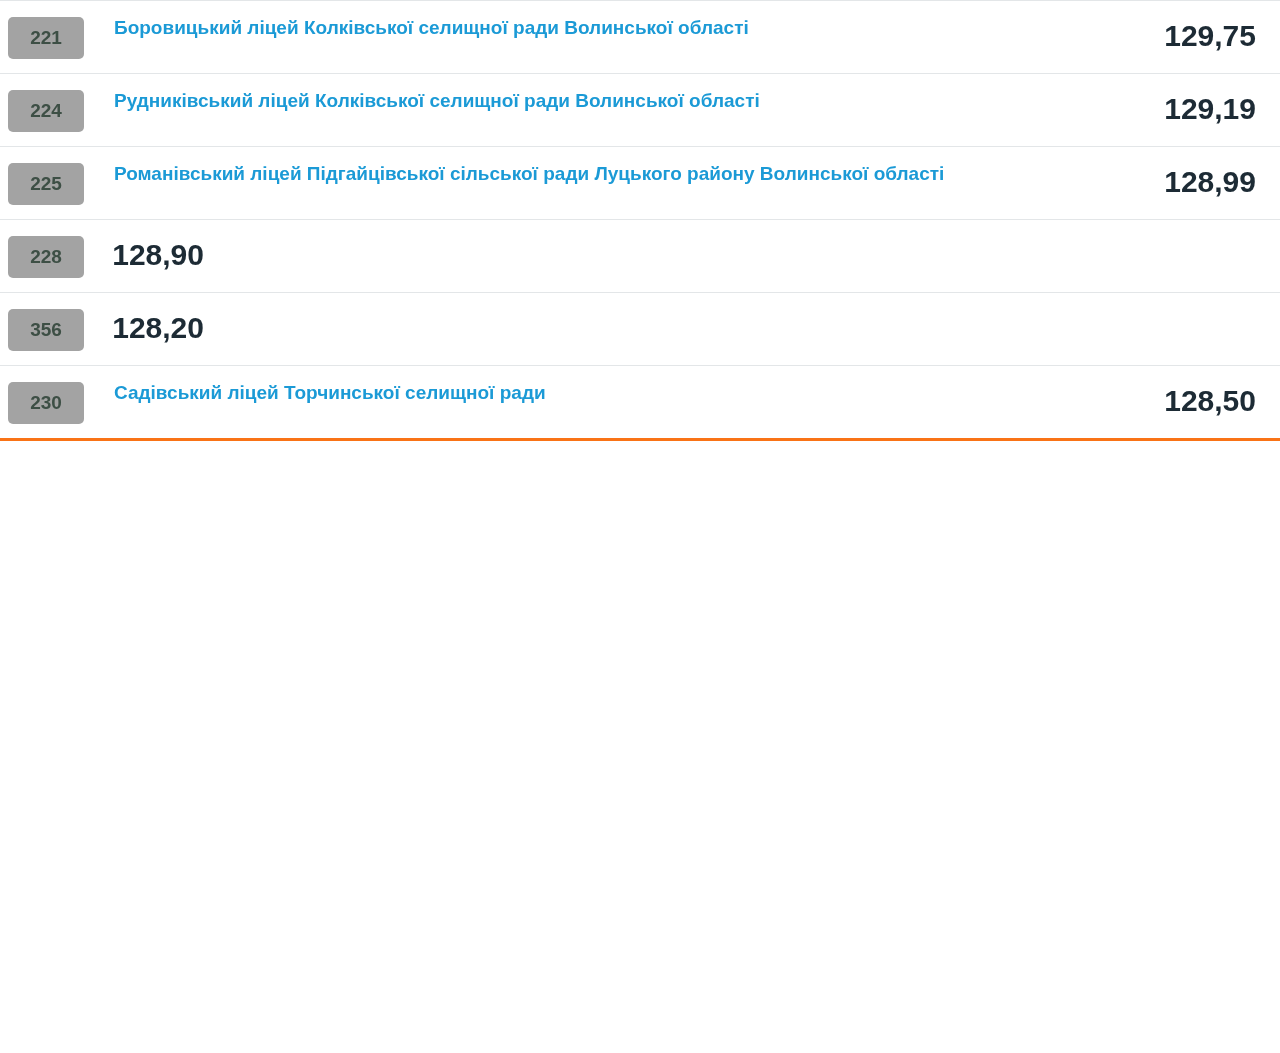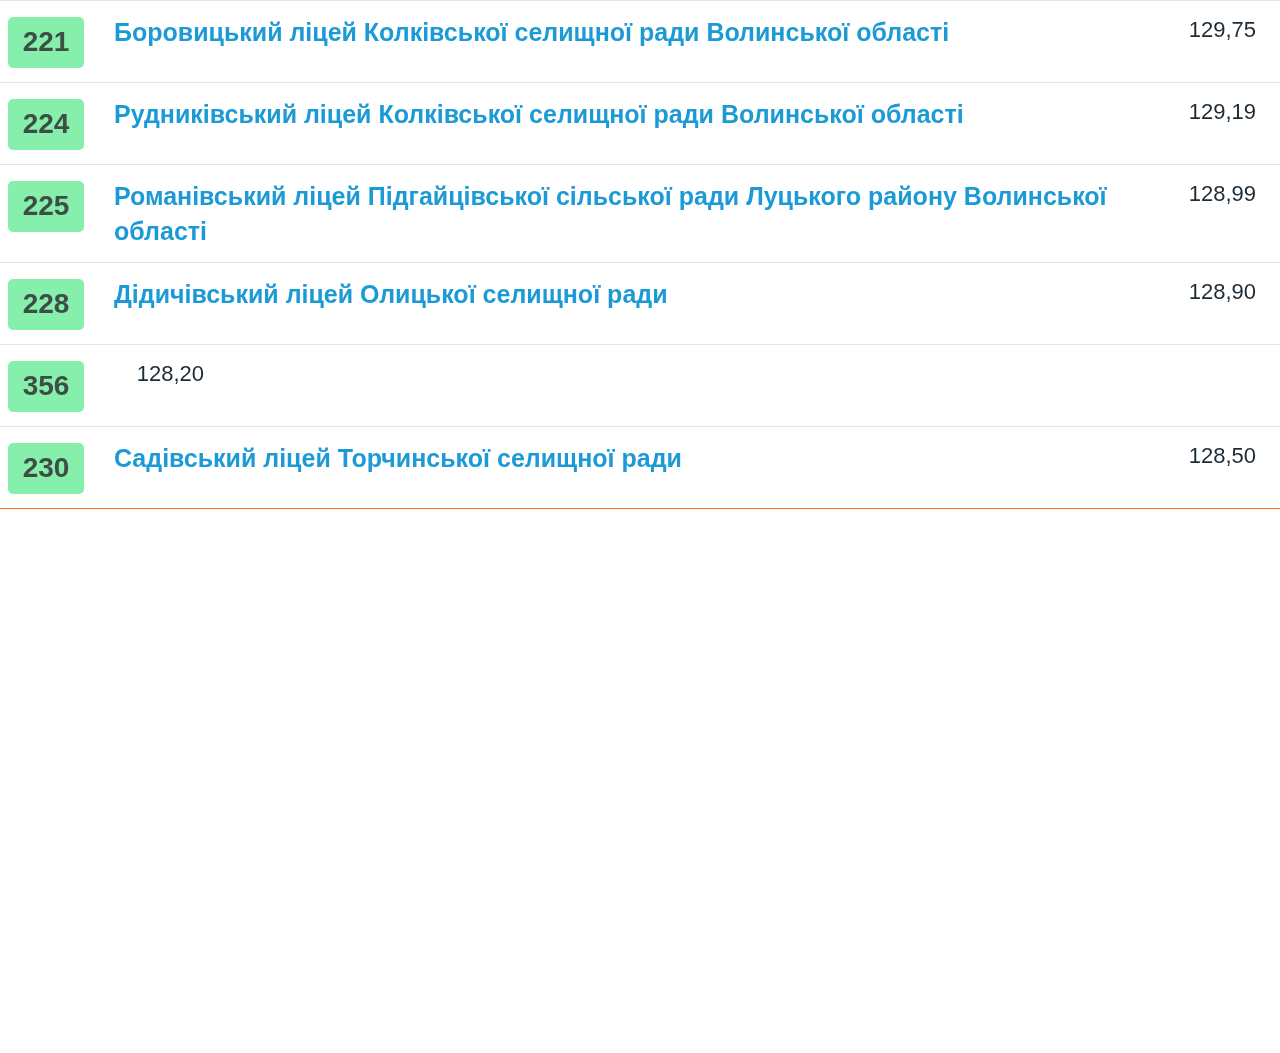--- a/index.html
+++ b/index.html
@@ -24,56 +24,56 @@
     display: flex;
     align-items: flex-start;
     box-sizing: border-box;
     padding: 14px 24px 14px 8px;
     border-top: 1px solid #e3e6e8;
   }
   .rank-row:first-child {
     border-top: 1px solid #e3e6e8;
   }
   .rank-row:last-child {
-    border-bottom: 1px solid #f97316;
+    border-bottom: 3px solid #f97316;
   }
 
   .rank-badge {
     flex: 0 0 auto;
     min-width: 76px;
     box-sizing: border-box;
-    background: #86efac;
+    background: #a3a3a3;
     color: #3d4f45;
     border-radius: 5px;
-    font-size: 28px;
+    font-size: 19px;
     font-weight: bold;
     line-height: 1;
     padding: 11px 10px 12px 10px;
     text-align: center;
     margin-top: 2px;
   }
 
   .rank-name {
     flex: 1 1 auto;
     color: #1b9ad6;
-    font-size: 25px;
+    font-size: 19px;
     font-weight: bold;
     line-height: 1.38;
     padding: 0 18px 0 30px;
     text-decoration: none;
     word-break: break-word;
   }
 
   .rank-score {
     flex: 0 0 auto;
     min-width: 120px;
     text-align: right;
     color: #1d2b35;
-    font-size: 22px;
-    font-weight: normal;
+    font-size: 30px;
+    font-weight: bold;
     line-height: 1.38;
   }
 </style>
 </head>
 <body>
 
 <div class="ranking-list">
 
   <div class="rank-row">
     <div class="rank-badge">221</div>
@@ -92,21 +92,20 @@
   <div class="rank-row">
     <div class="rank-badge">225</div>
     <a class="rank-name" href="#">Романівський ліцей Підгайцівської сільської ради Луцького району Волинської області</a>
     <div class="rank-score">128,99</div>
   </div>
 
 
 
   <div class="rank-row">
     <div class="rank-badge">228</div>
-    <a class="rank-name" href="#">Дідичівський ліцей Олицької селищної ради</a>
     <div class="rank-score">128,90</div>
   </div>
 
   <div class="rank-row">
     <div class="rank-badge">356</div>
     <div class="rank-score">128,20</div>
   </div>
 
   <div class="rank-row">
     <div class="rank-badge">230</div>

